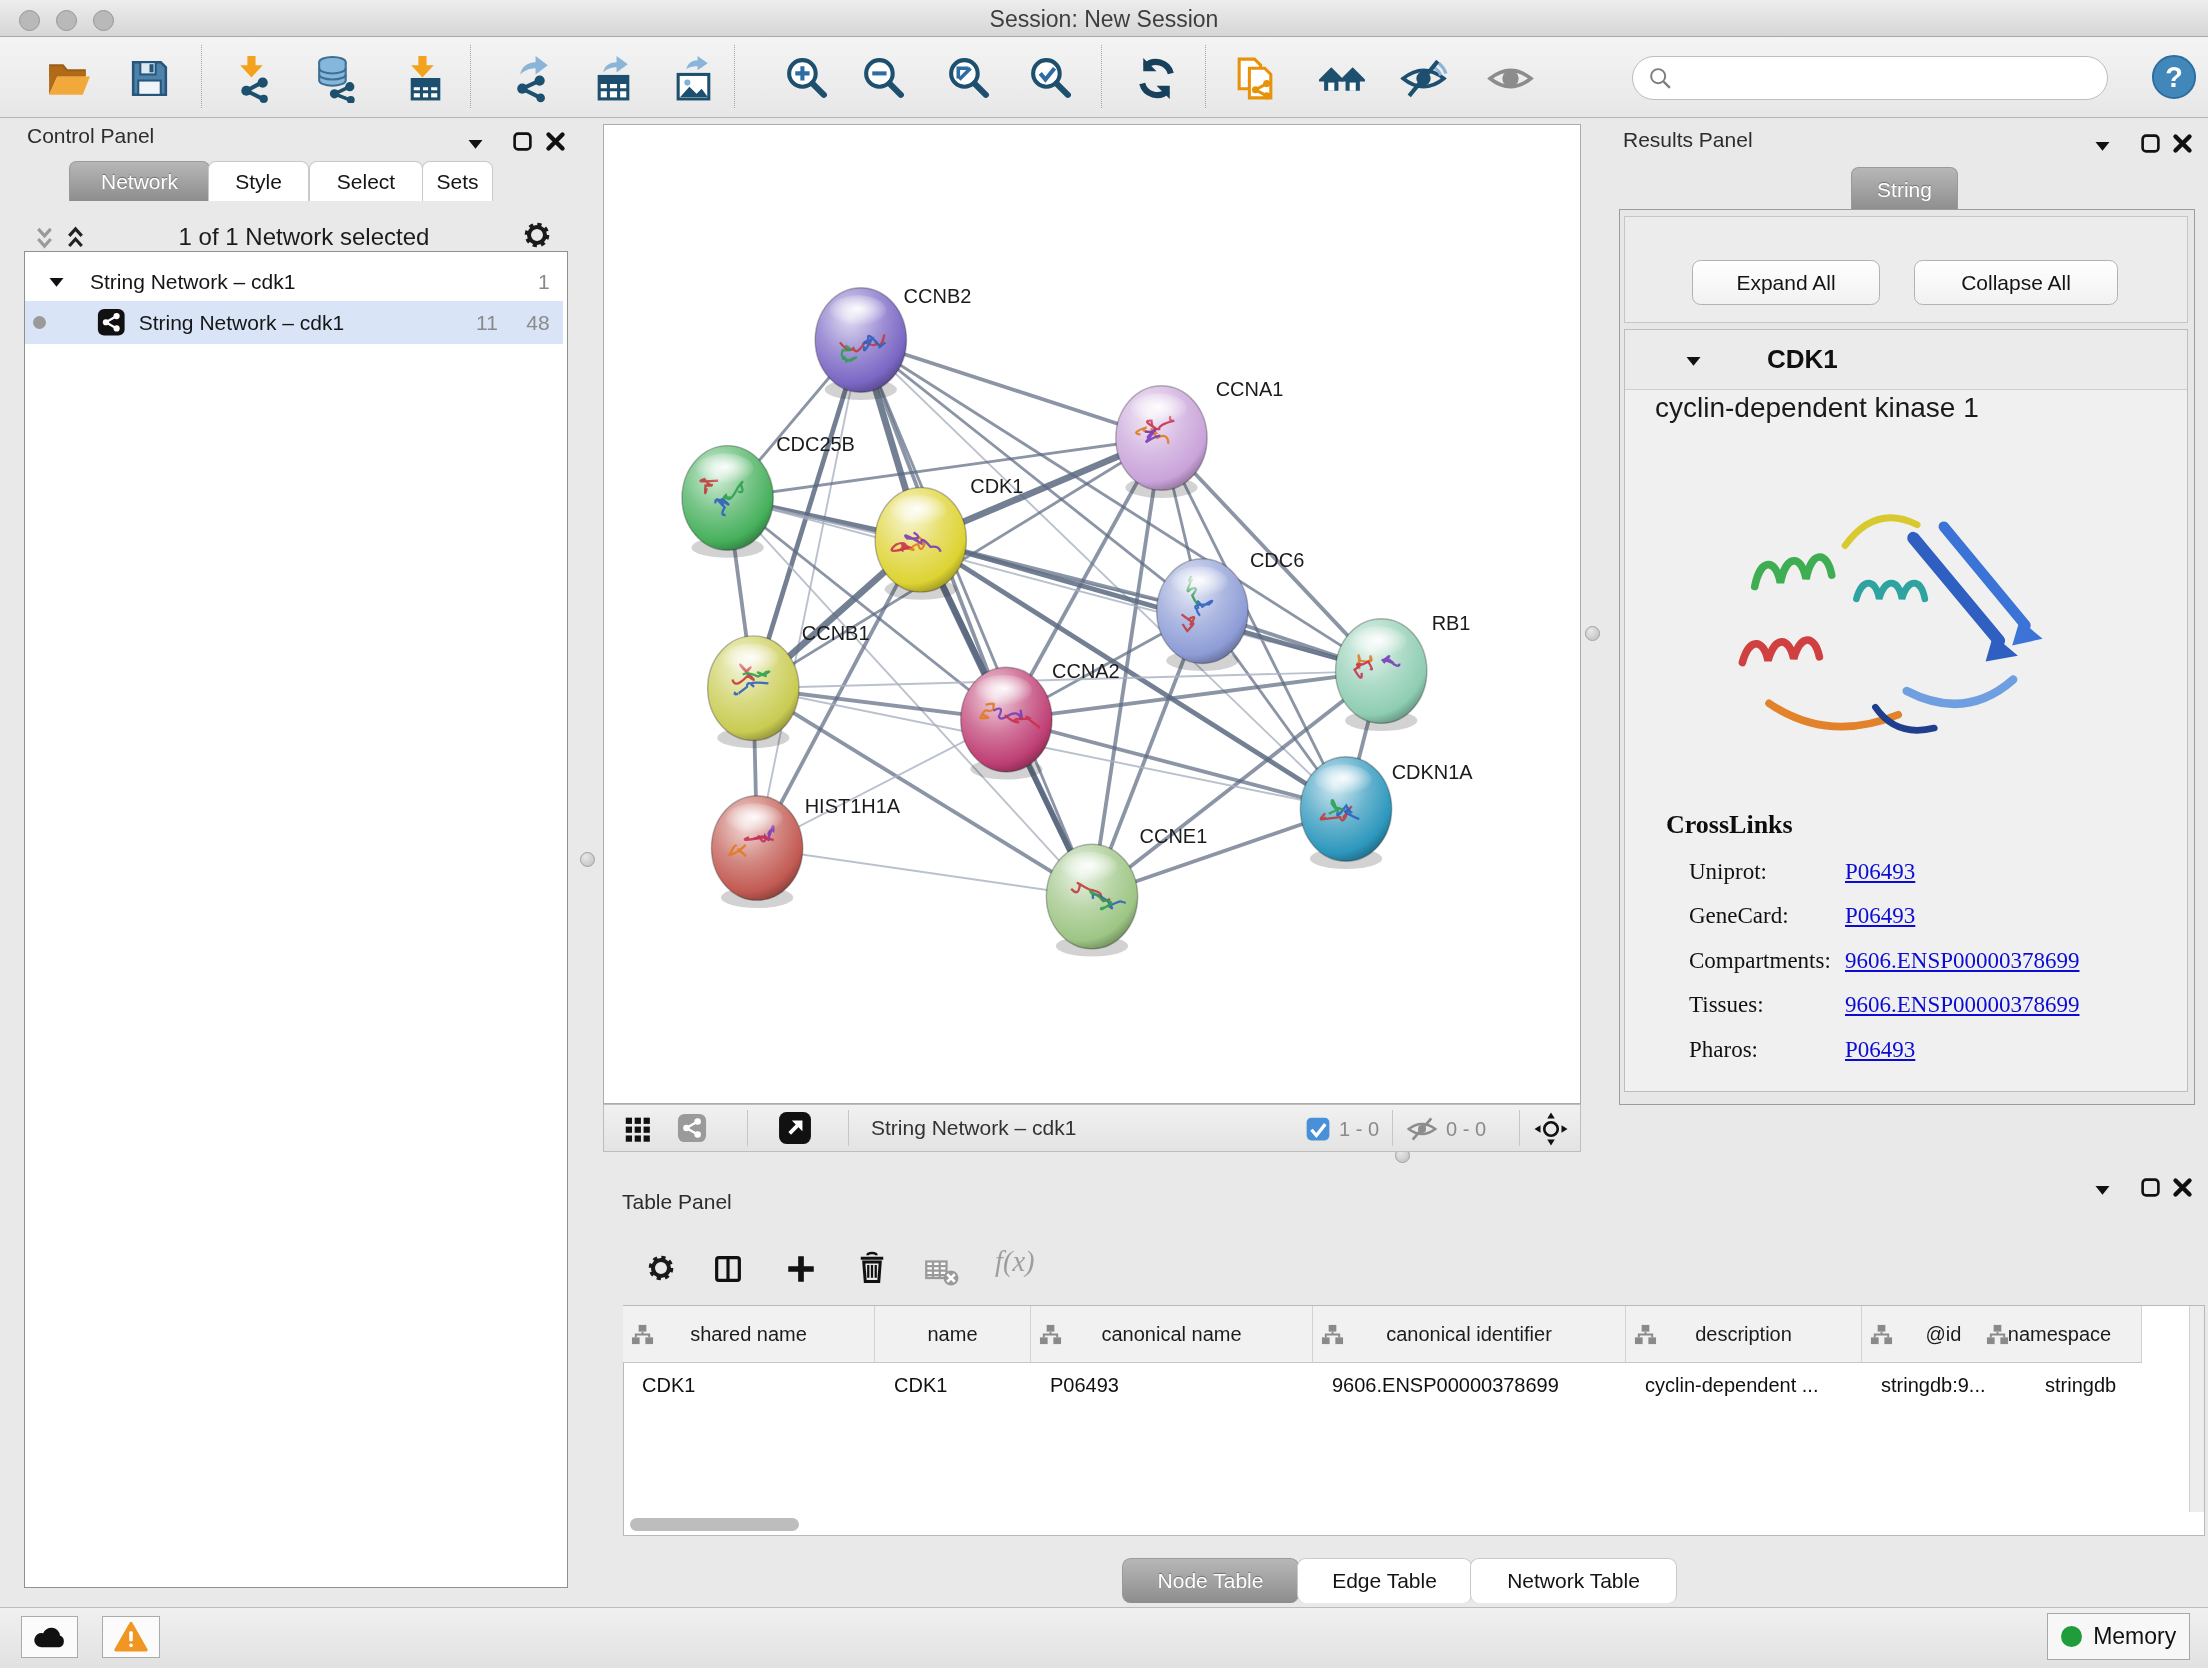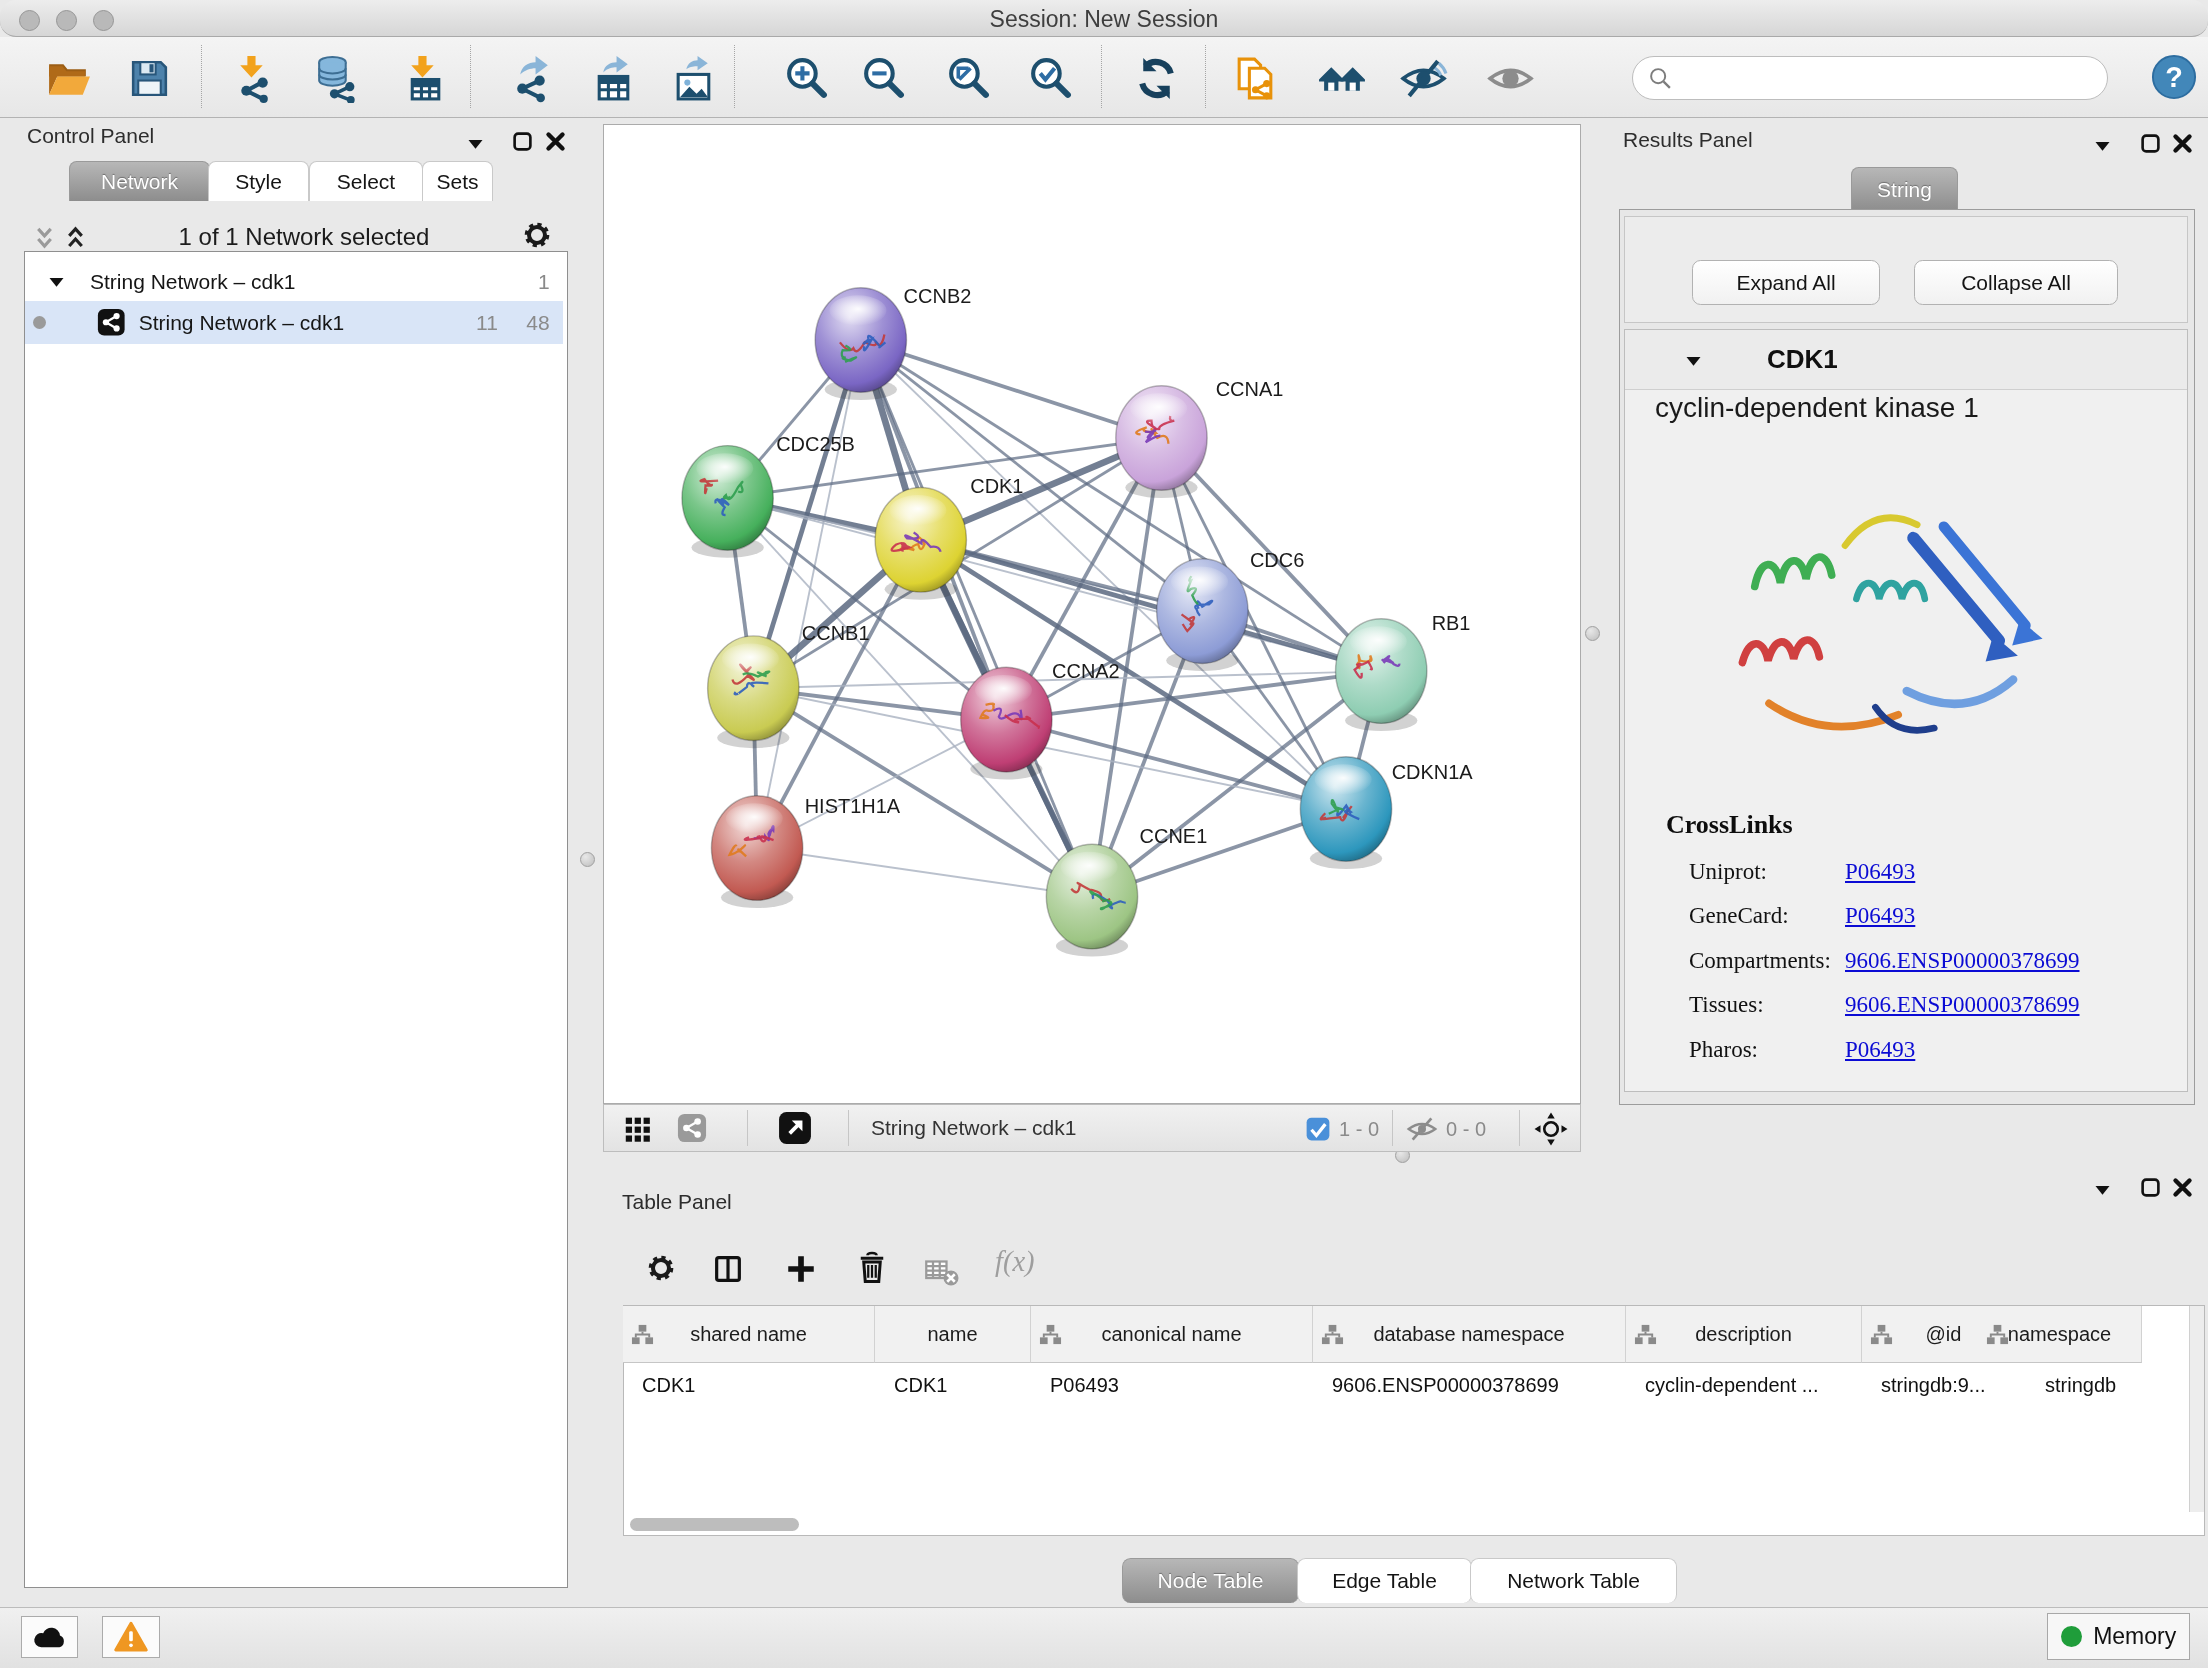--- a/index.html
+++ b/index.html
@@ -1,21 +1,21 @@
 <!DOCTYPE html>
 <html style="font-size:15px"><head>
 <meta charset="utf-8">
 <style>
   html,body{margin:0;padding:0;background:#cfcfcf;}
   #app{position:relative;width:2208px;height:1668px;background:#e9e9e9;
        font-family:"Liberation Sans",sans-serif;overflow:hidden;-webkit-font-smoothing:antialiased;}
   .abs{position:absolute;}
   
   .titlebar{position:absolute;left:0;top:0;width:2208px;height:36px;
-    background:linear-gradient(#ededed,#d6d6d6);border-bottom:1px solid #a9a9a9;border-radius:16px;}
+    background:linear-gradient(#ededed,#d6d6d6);border-bottom:1px solid #a9a9a9;}
   .traffic{position:absolute;left:19px;top:9.5px;display:flex;}
   .dot{width:19px;height:19px;border-radius:50%;background:#b9b9b9;border:1px solid #969696;margin-right:16px;}
   .win-title{position:absolute;left:0;right:0;top:5.7px;text-align:center;font-size:23px;color:#3e3e3e;}
   
   .toolbar{position:absolute;left:0;top:37px;width:2208px;height:80px;
     background:linear-gradient(#f4f4f4,#e7e7e7);border-bottom:1px solid #b3b3b3;}
   .tb-btn{position:absolute;top:15px;width:53px;height:53px;display:flex;align-items:center;justify-content:center;cursor:default;}
   .tb-btn svg{width:49px;height:49px;}
   .tb-sep{position:absolute;top:7.6px;height:63px;border-left:1.9px dotted #a5a5a5;}
   .searchbox{position:absolute;left:1632px;top:19px;width:476px;height:44px;background:#fff;
@@ -747,21 +747,21 @@
       </div>
       <div class="th-cell" style="left: 1313px; top: 1306px; width: 313px;">
         <span class="th-ic ic"><svg width="23" height="23" viewBox="0 0 24 24">
             <g fill="#8a8a8a">
               <rect x="8" y="2" width="8" height="7"></rect>
               <rect x="1" y="15" width="8" height="7"></rect>
               <rect x="15" y="15" width="8" height="7"></rect>
             </g>
             <path d="M12 9v3M5 15v-3h14v3" stroke="#8a8a8a" stroke-width="2" fill="none"></path>
           </svg></span>
-        <span>database namespace</span>
+        <span>canonical identifier</span>
       </div>
       <div class="th-cell" style="left: 1626px; top: 1306px; width: 236px;">
         <span class="th-ic ic"><svg width="23" height="23" viewBox="0 0 24 24">
             <g fill="#8a8a8a">
               <rect x="8" y="2" width="8" height="7"></rect>
               <rect x="1" y="15" width="8" height="7"></rect>
               <rect x="15" y="15" width="8" height="7"></rect>
             </g>
             <path d="M12 9v3M5 15v-3h14v3" stroke="#8a8a8a" stroke-width="2" fill="none"></path>
           </svg></span>

